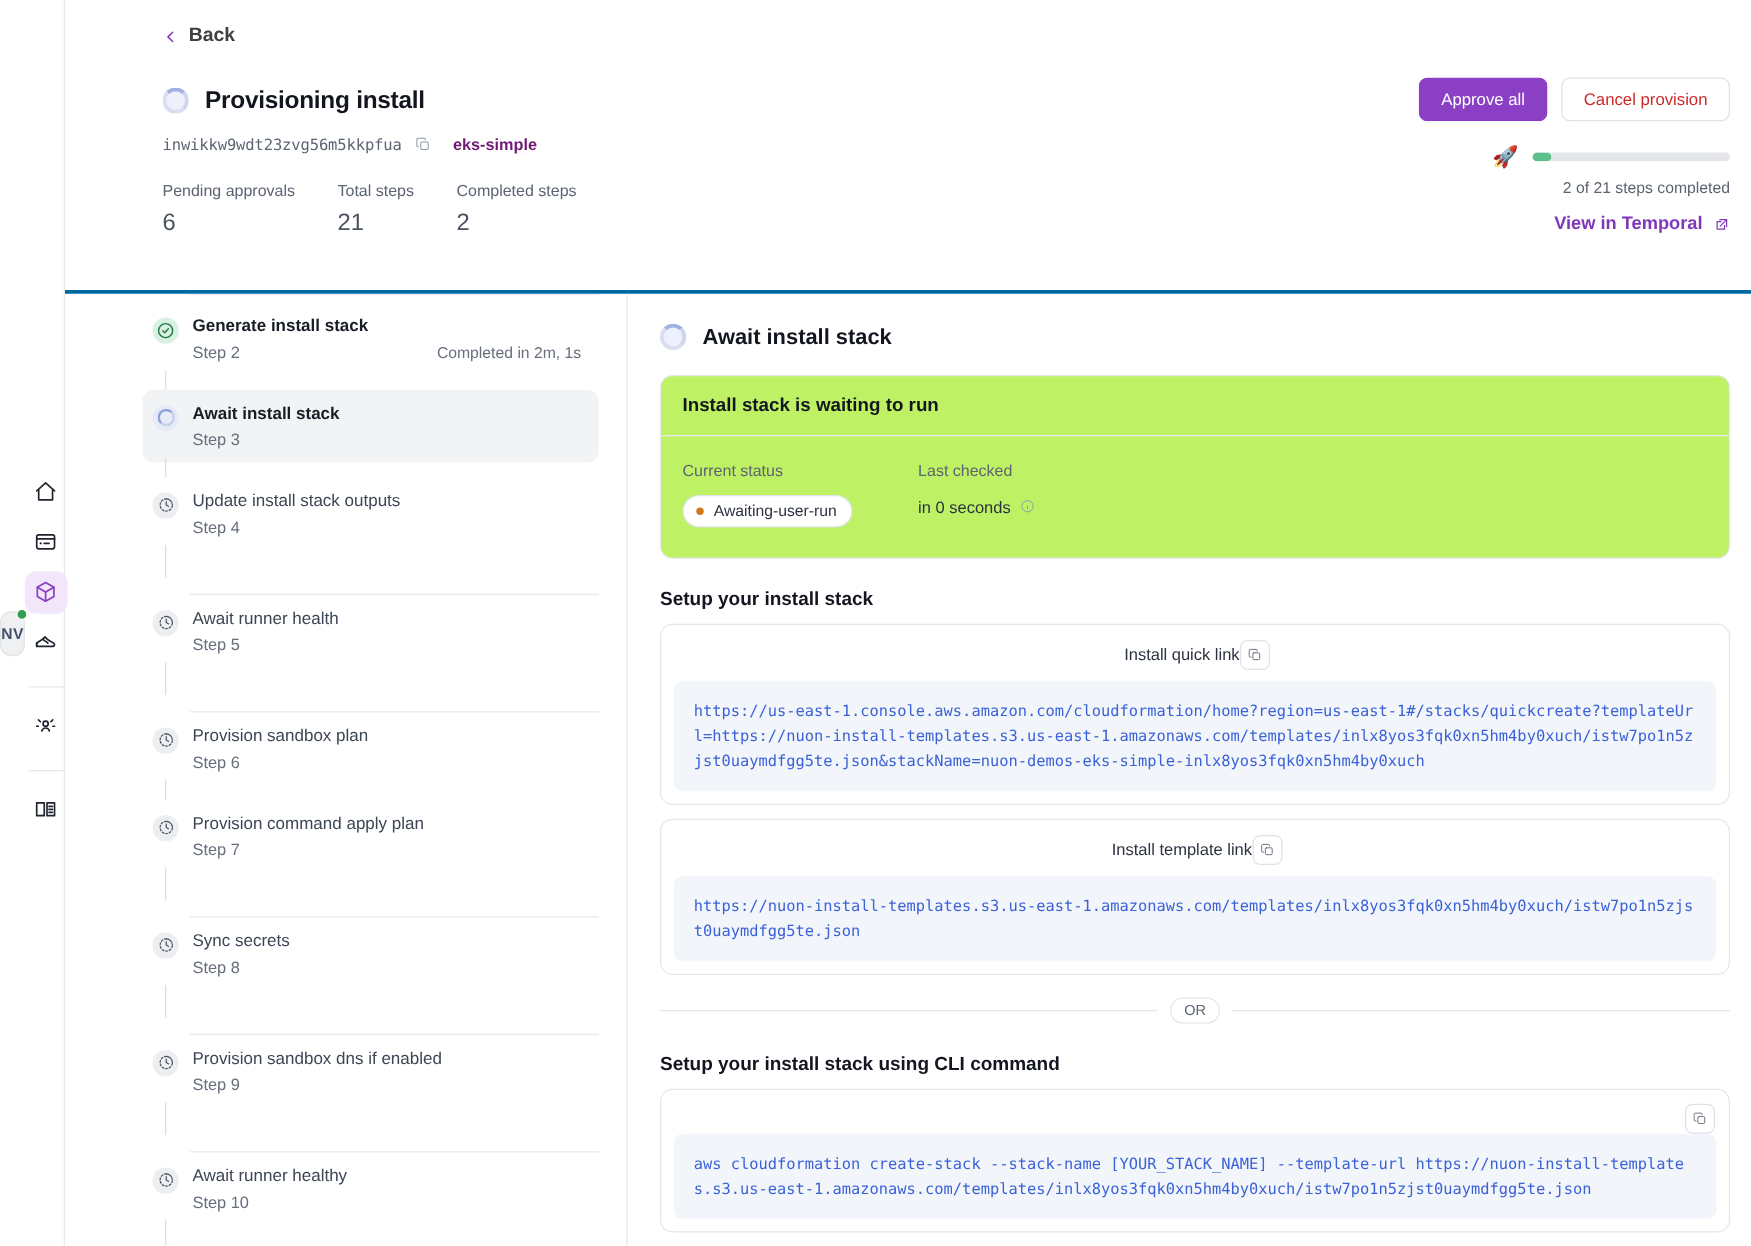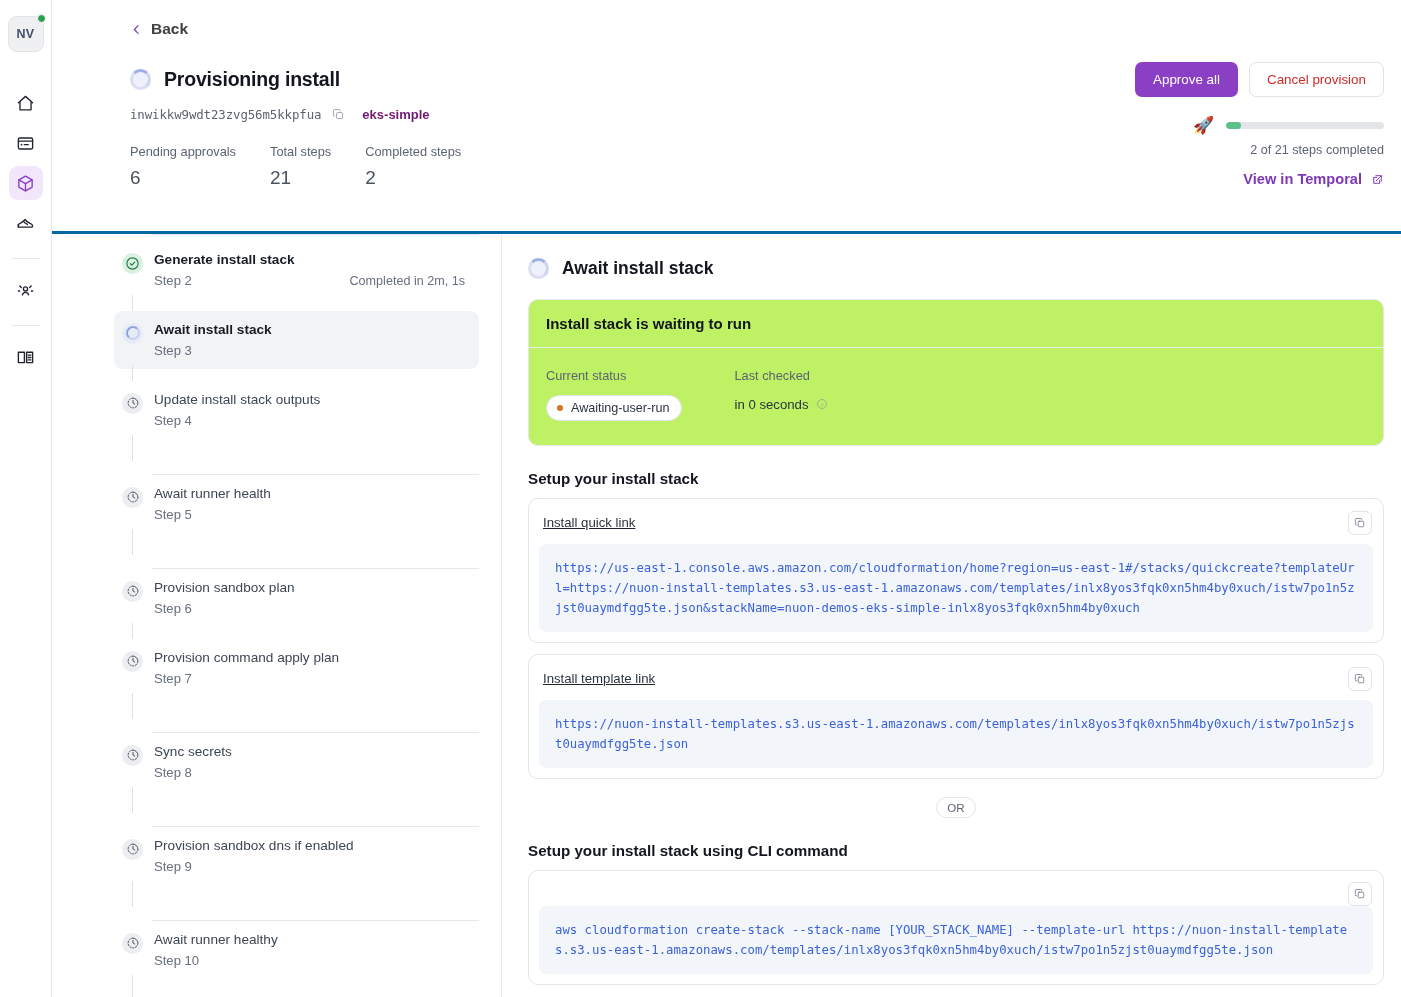--- a/index.html
+++ b/index.html
@@ -11,21 +11,21 @@
     color: #1f2430;
     overflow: hidden;
   }
   .app { display: flex; width: 1401px; height: 997px; }
 
   
   .rail {
     width: 52px; flex: 0 0 52px;
     border-right: 1px solid #e8e8ec;
     background: #fff;
-    display: flex; flex-direction: column; align-items: center;
+    display: flex; align-items: center;
     padding-top: 16px;
   }
   .avatar {
     position: relative;
     width: 36px; height: 36px; border-radius: 9px;
     background: #eef0f1; border: 1px solid #e2e4e6;
     display: flex; align-items: center; justify-content: center;
     font-size: 12.5px; font-weight: 700; color: #45506b;
     letter-spacing: .3px;
   }
@@ -167,40 +167,39 @@
     font-size: 12.6px; color: #2c3340; background: #fff;
   }
   .badge .bdot { width: 6px; height: 6px; border-radius: 50%; background: #d2761e; }
   .cg-value { margin-top: 14px; font-size: 13.2px; color: #2c3340; display: flex; align-items: center; gap: 7px; }
   .cg-value svg { width: 12px; height: 12px; stroke: #9099a7; stroke-width: 1.5; fill: none; }
 
   .section-title { font-size: 15.2px; font-weight: 600; color: #13161f; margin-top: 24px; }
 
   .codecard { border: 1px solid #e4e6ea; border-radius: 10px; margin-top: 11px; background: #fff; position: relative; }
   .codecard-head {
-    display: flex; align-items: center; justify-content: space-between;
+    display: flex; align-items: center; justify-content: center;
     padding: 12px 11px 9px 14px;
-    text-decoration: underline;
   }
   .codecard-label { font-size: 13.2px; color: #2c3340; font-weight: 400; }
   .copy-btn {
     width: 24px; height: 24px; border: 1px solid #e0e2e7; border-radius: 6px;
     background: #fff; display: flex; align-items: center; justify-content: center; cursor: pointer;
   }
   .copy-btn svg { width: 12px; height: 12px; stroke: #5c6472; stroke-width: 1.4; fill: none;
                   stroke-linecap: round; stroke-linejoin: round; }
   .codebox {
     margin: 0 10px 10px; background: #f2f5fa; border-radius: 7px;
     padding: 14px 16px; font-family: "DejaVu Sans Mono", monospace;
     font-size: 12.3px; line-height: 20px; color: #3b62d8;
     word-break: break-all; white-space: pre-wrap;
   }
   .codebox.cli { color: #3b62d8; }
 
-  .or-row { display: flex; align-items: center; margin-top: 18px; flex-direction: column; }
+  .or-row { display: flex; align-items: center; margin-top: 18px; }
   .or-line { flex: 1; height: 1px; background: #e4e6ea; }
   .or-pill {
     border: 1px solid #e4e6ea; border-radius: 12px; background: #fff;
     font-size: 11.6px; color: #5c6472; padding: 3px 10px; margin: 0 10px;
   }
   .cli-card { border: 1px solid #e4e6ea; border-radius: 10px; margin-top: 11px; background: #fff; }
   .cli-head { display: flex; justify-content: flex-end; padding: 11px 11px 0 0; }
 </style>
 </head>
 <body>

